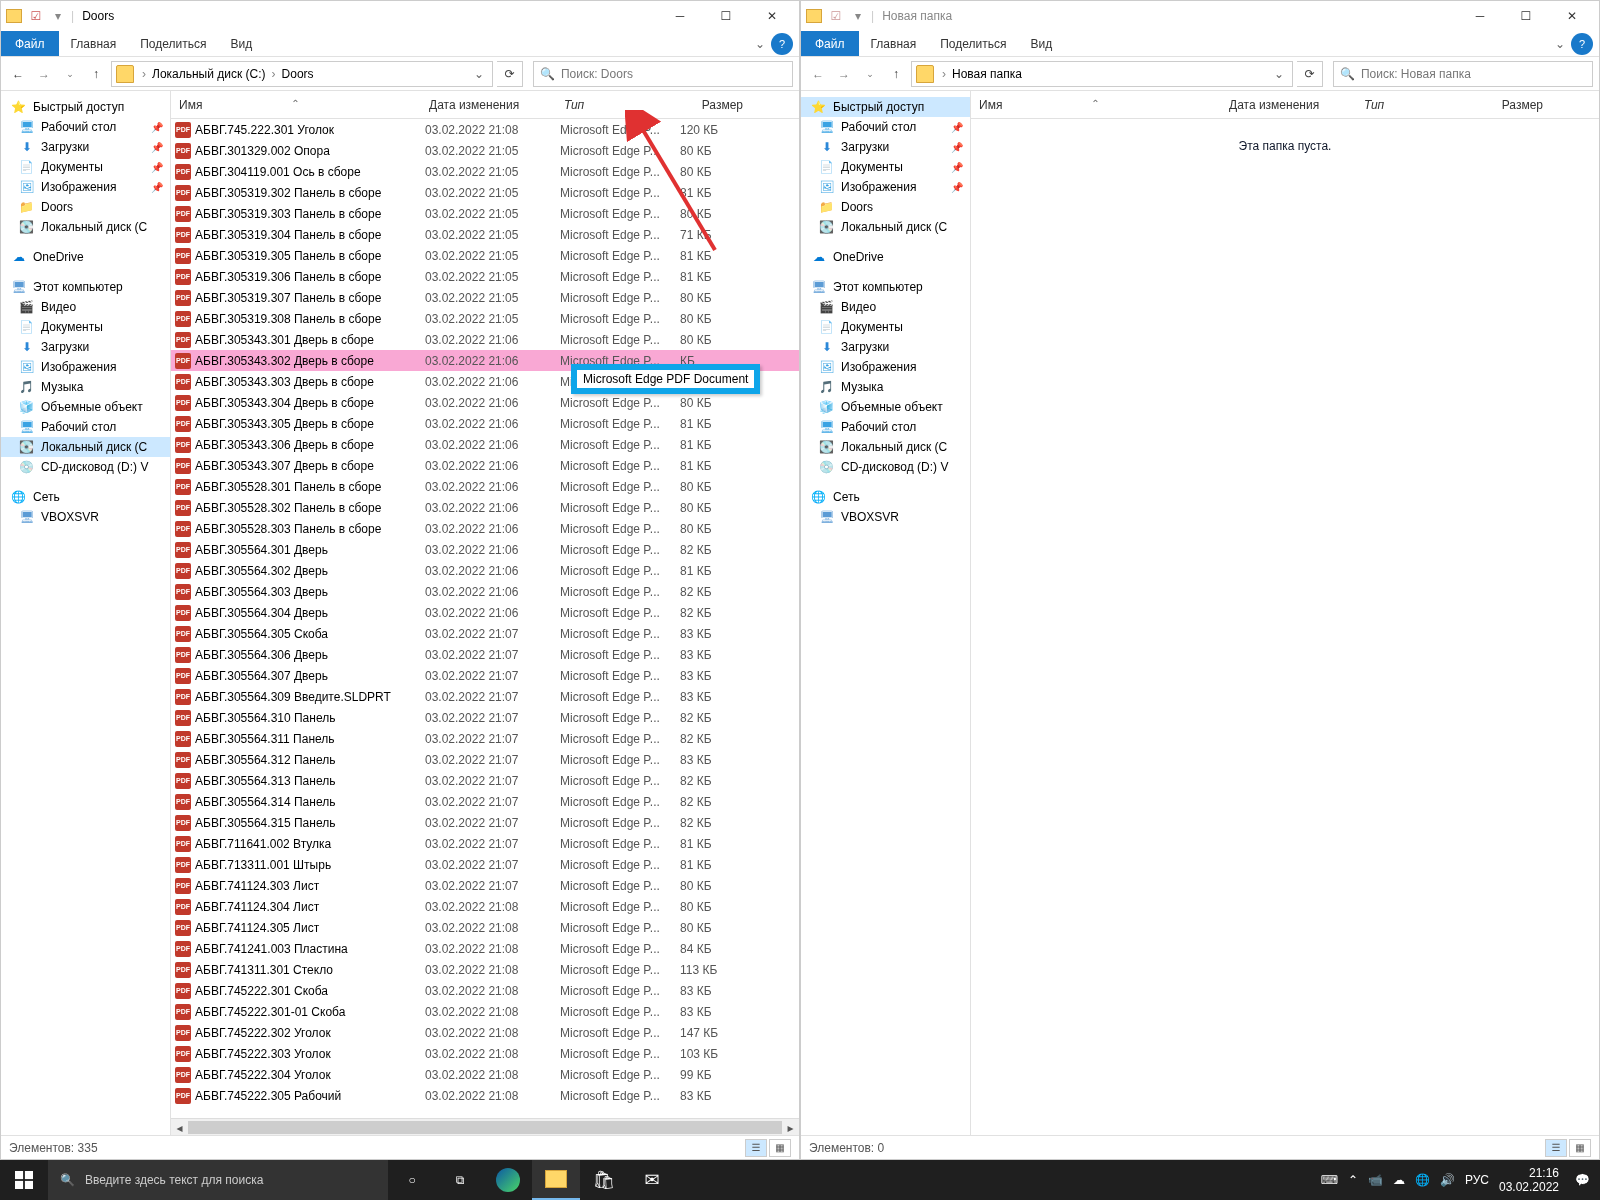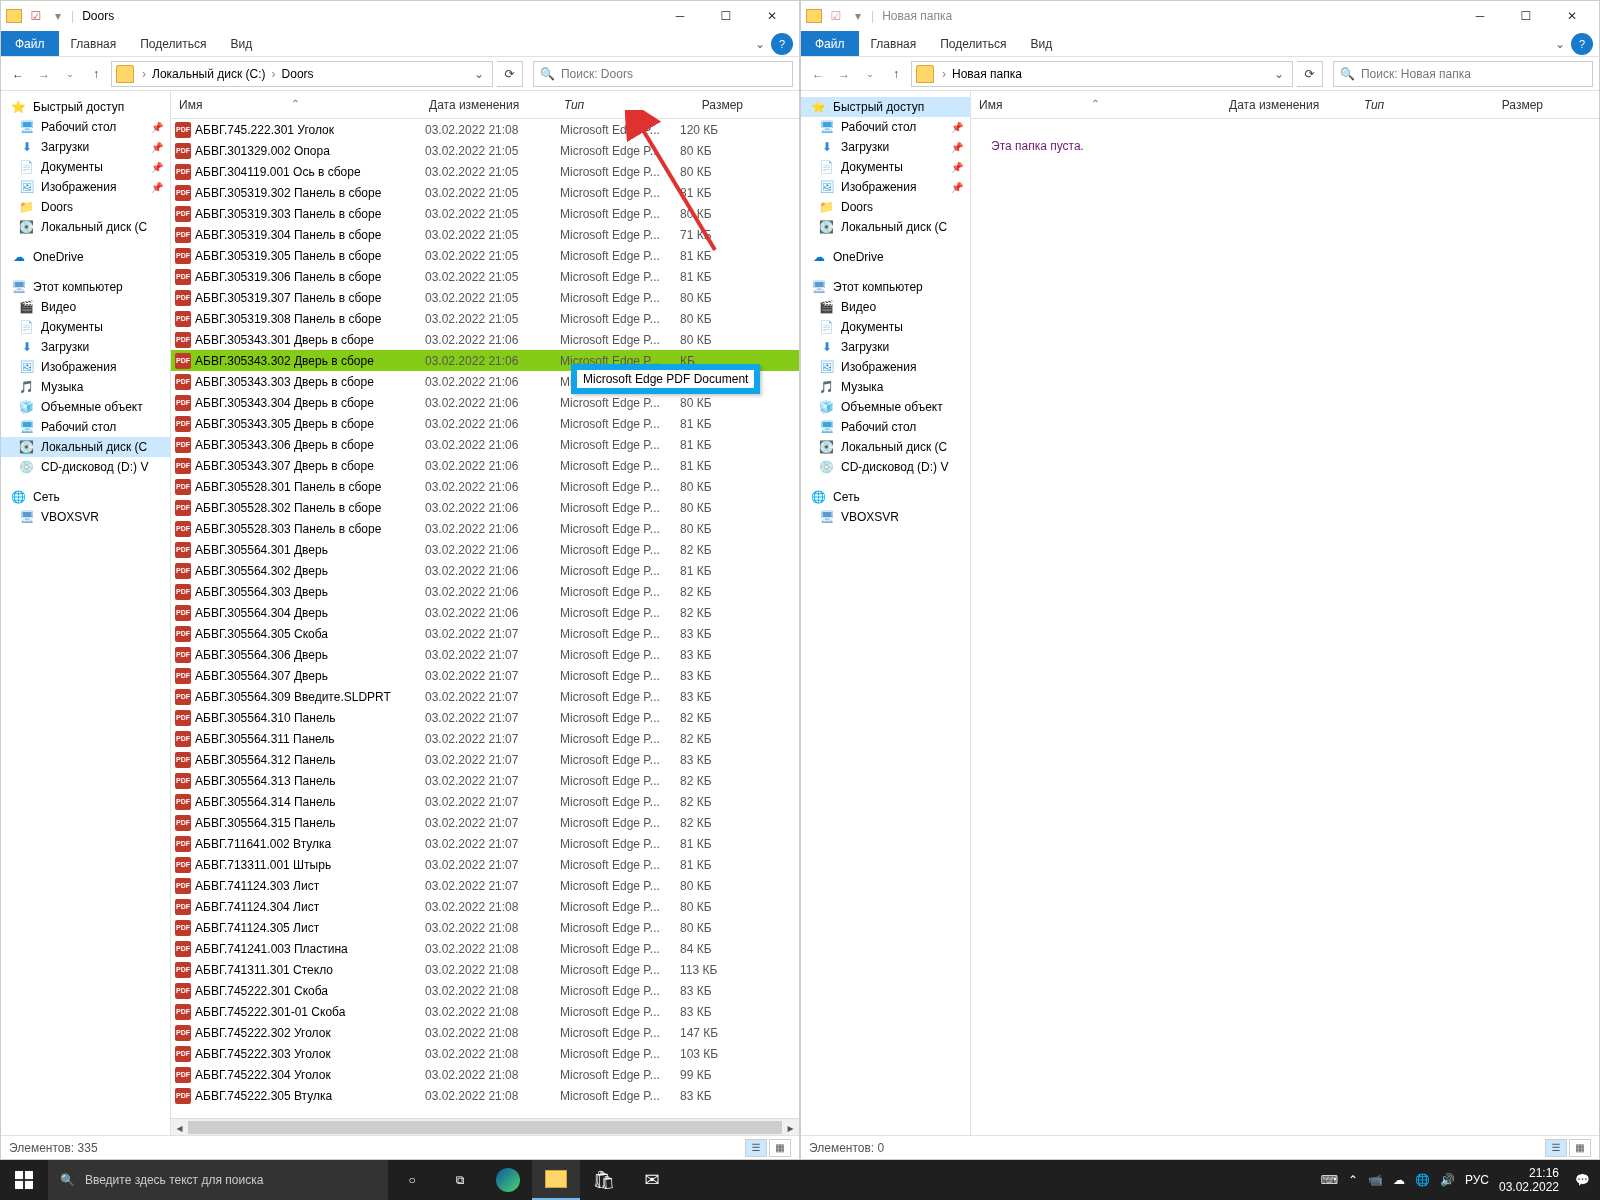--- a/index.html
+++ b/index.html
@@ -53,32 +53,32 @@
 .list-pane { flex: 1; display: flex; flex-direction: column; overflow: hidden; }
 .columns-hdr { display: flex; height: 28px; align-items: center; border-bottom: 1px solid #e1e1e1; position: relative; }
 .columns-hdr .col { padding: 0 8px; color: #333; border-right: 1px solid transparent; }
 .columns-hdr .sort-ind { position: absolute; top: 0; left: 50%; transform: translateX(-50%); color: #666; font-size: 10px; }
 .col-name { flex: 0 0 250px; }
 .col-date { flex: 0 0 135px; }
 .col-type { flex: 0 0 120px; font-style: italic; }
 .col-size { flex: 0 0 76px; text-align: right; }
 .file-list { flex: 1; overflow-y: scroll; overflow-x: auto; }
 .file-row { display: flex; align-items: center; height: 21px; padding: 0 0 0 4px; }
-.file-row.selected { background: #84cc16; }
+.file-row.selected { background: #f9a8d4; }
 .file-row .pdf-icon { width: 16px; height: 16px; background: #c1392b; color: #fff; font-size: 7px; font-weight: bold; display: flex; align-items: center; justify-content: center; border-radius: 2px; margin-right: 4px; flex-shrink: 0; }
 .file-row .c-name { flex: 0 0 230px; white-space: nowrap; overflow: hidden; text-overflow: ellipsis; }
 .file-row .c-date { flex: 0 0 135px; color: #555; }
 .file-row .c-type { flex: 0 0 120px; color: #555; white-space: nowrap; overflow: hidden; text-overflow: ellipsis; }
 .file-row .c-size { flex: 0 0 76px; text-align: left; color: #555; padding-right: 8px; }
 .tooltip { position: absolute; background: #fff; border: 6px solid #0ea5e9; padding: 2px 6px; z-index: 100; box-shadow: 2px 2px 3px rgba(0,0,0,0.2); }
 .statusbar { height: 24px; border-top: 1px solid #e1e1e1; display: flex; align-items: center; padding: 0 8px; font-size: 11px; color: #555; }
 .statusbar .spacer { flex: 1; }
 .statusbar .viewbtn { width: 22px; height: 18px; border: 1px solid #ccc; margin-left: 2px; display: flex; align-items: center; justify-content: center; font-size: 10px; }
 .statusbar .viewbtn.active { background: #cce8ff; }
-.empty-msg { padding: 20px; text-align: left; color: #701a75; }
+.empty-msg { padding: 20px; text-align: center; color: #0f172a; }
 .taskbar { position: absolute; bottom: 0; left: 0; right: 0; height: 40px; background: #1f1f1f; display: flex; align-items: center; color: #fff; }
 .taskbar .start { width: 48px; height: 40px; display: flex; align-items: center; justify-content: center; }
 .taskbar .start svg { width: 18px; height: 18px; }
 .taskbar .search { flex: 0 0 340px; height: 40px; background: #333; display: flex; align-items: center; padding: 0 12px; gap: 10px; color: #ccc; }
 .taskbar .tbtn { width: 48px; height: 40px; display: flex; align-items: center; justify-content: center; }
 .taskbar .tbtn.active { border-bottom: 2px solid #76b9ed; background: #333; }
 .taskbar .spacer { flex: 1; }
 .taskbar .tray { display: flex; align-items: center; gap: 10px; padding: 0 10px; font-size: 11px; }
 .taskbar .clock { text-align: right; line-height: 1.2; padding-right: 6px; }
 .arrow-annot { position: absolute; top: 110px; left: 625px; z-index: 200; pointer-events: none; }
@@ -559,21 +559,21 @@
             </div>
             <div class="file-row">
               <div class="pdf-icon">PDF</div>
               <div class="c-name">АБВГ.745222.304 Уголок</div>
               <div class="c-date">03.02.2022 21:08</div>
               <div class="c-type">Microsoft Edge P...</div>
               <div class="c-size">99 КБ</div>
             </div>
             <div class="file-row">
               <div class="pdf-icon">PDF</div>
-              <div class="c-name">АБВГ.745222.305 Втулка</div>
+              <div class="c-name">АБВГ.745222.305 Рабочий</div>
               <div class="c-date">03.02.2022 21:08</div>
               <div class="c-type">Microsoft Edge P...</div>
               <div class="c-size">83 КБ</div>
             </div>
             <div class="tooltip" style="top:245px; left:400px;">Microsoft Edge PDF Document</div>
       </div>
       <div class="hscroll">
         <div class="harrow l">◂</div>
         <div class="hthumb"></div>
         <div class="harrow r">▸</div>

